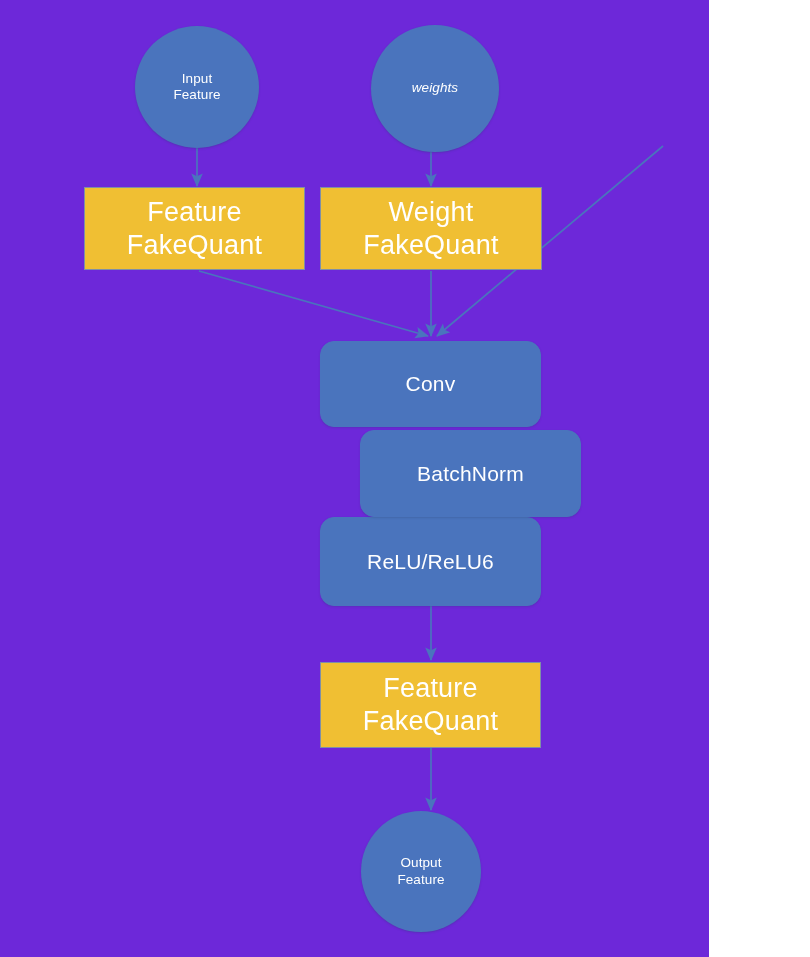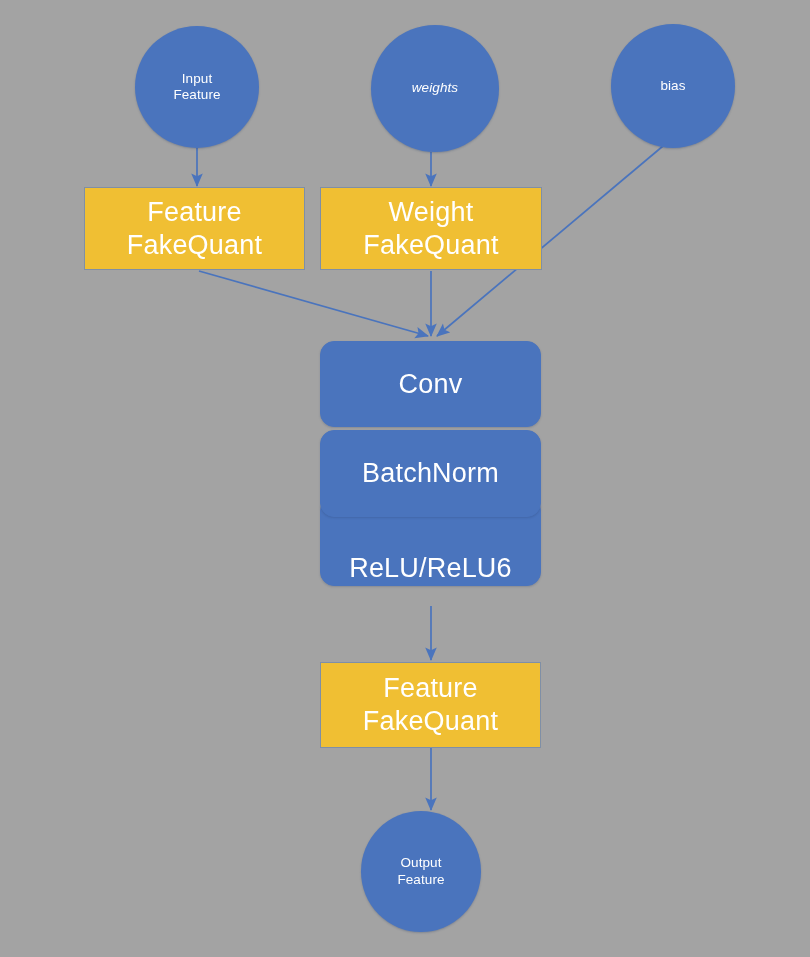--- a/index.html
+++ b/index.html
@@ -7,23 +7,23 @@
     margin: 0;
     padding: 0;
     background: #ffffff;
   }
   body {
     font-family: "Liberation Sans", sans-serif;
     -webkit-font-smoothing: antialiased;
   }
   #canvas {
     position: relative;
-    width: 810px;
+    width: 709px;
     height: 957px;
-    background: #a3a3a3;
+    background: #6d28d9;
     overflow: hidden;
   }
   #edges {
     position: absolute;
     left: 0;
     top: 0;
     width: 810px;
     height: 957px;
     pointer-events: none;
   }
@@ -54,26 +54,26 @@
     border: 1.6px solid #7f8fa6;
     font-size: 27px;
     font-weight: 400;
     letter-spacing: 0.2px;
   }
   
   .op-box {
     background: #4a74bd;
     border: 1px solid #4a74bd;
     border-radius: 14px;
-    font-size: 27px;
+    font-size: 21px;
     font-weight: 400;
     letter-spacing: 0.2px;
     box-shadow: 0 1px 2px rgba(40,60,100,0.22);
   }
-  .op-stack-mid { z-index: 2; }
+  .op-stack-mid { z-index: 2; margin-left: 40px; }
   .op-stack-top { z-index: 3; }
   .op-stack-bot { z-index: 1; }
 </style>
 </head>
 <body>
 
 <div id="canvas">
 
   <svg id="edges" viewBox="0 0 810 957" width="810" height="957" xmlns="http://www.w3.org/2000/svg">
     <defs>
@@ -99,43 +99,40 @@
 
   <div class="node ellipse" style="left:135px; top:26px; width:124px; height:122px;">
     <span>Input
 Feature</span>
   </div>
 
   <div class="node ellipse" style="left:371px; top:25px; width:128px; height:127px;font-style:italic;">
     <span>weights</span>
   </div>
 
-  <div class="node ellipse" style="left:611px; top:24px; width:124px; height:124px;">
-    <span>bias</span>
-  </div>
 
   <div class="node fq-box" style="left:84px; top:187px; width:221px; height:83px;">
     <span>Feature
 FakeQuant</span>
   </div>
 
   <div class="node fq-box" style="left:320px; top:187px; width:222px; height:83px;">
     <span>Weight
 FakeQuant</span>
   </div>
 
   <div class="node op-box op-stack-top" style="left:320px; top:341px; width:221px; height:86px;">
     <span>Conv</span>
   </div>
 
   <div class="node op-box op-stack-mid" style="left:320px; top:430px; width:221px; height:87px;">
     <span>BatchNorm</span>
   </div>
 
-  <div class="node op-box op-stack-bot" style="left:320px; top:497px; width:221px; height:89px;align-items:flex-end;">
+  <div class="node op-box op-stack-bot" style="left:320px; top:517px; width:221px; height:89px;">
     <span>ReLU/ReLU6</span>
   </div>
 
   <div class="node fq-box" style="left:320px; top:662px; width:221px; height:86px;">
     <span>Feature
 FakeQuant</span>
   </div>
 
   <div class="node ellipse" style="left:361px; top:811px; width:120px; height:121px;">
     <span>Output

